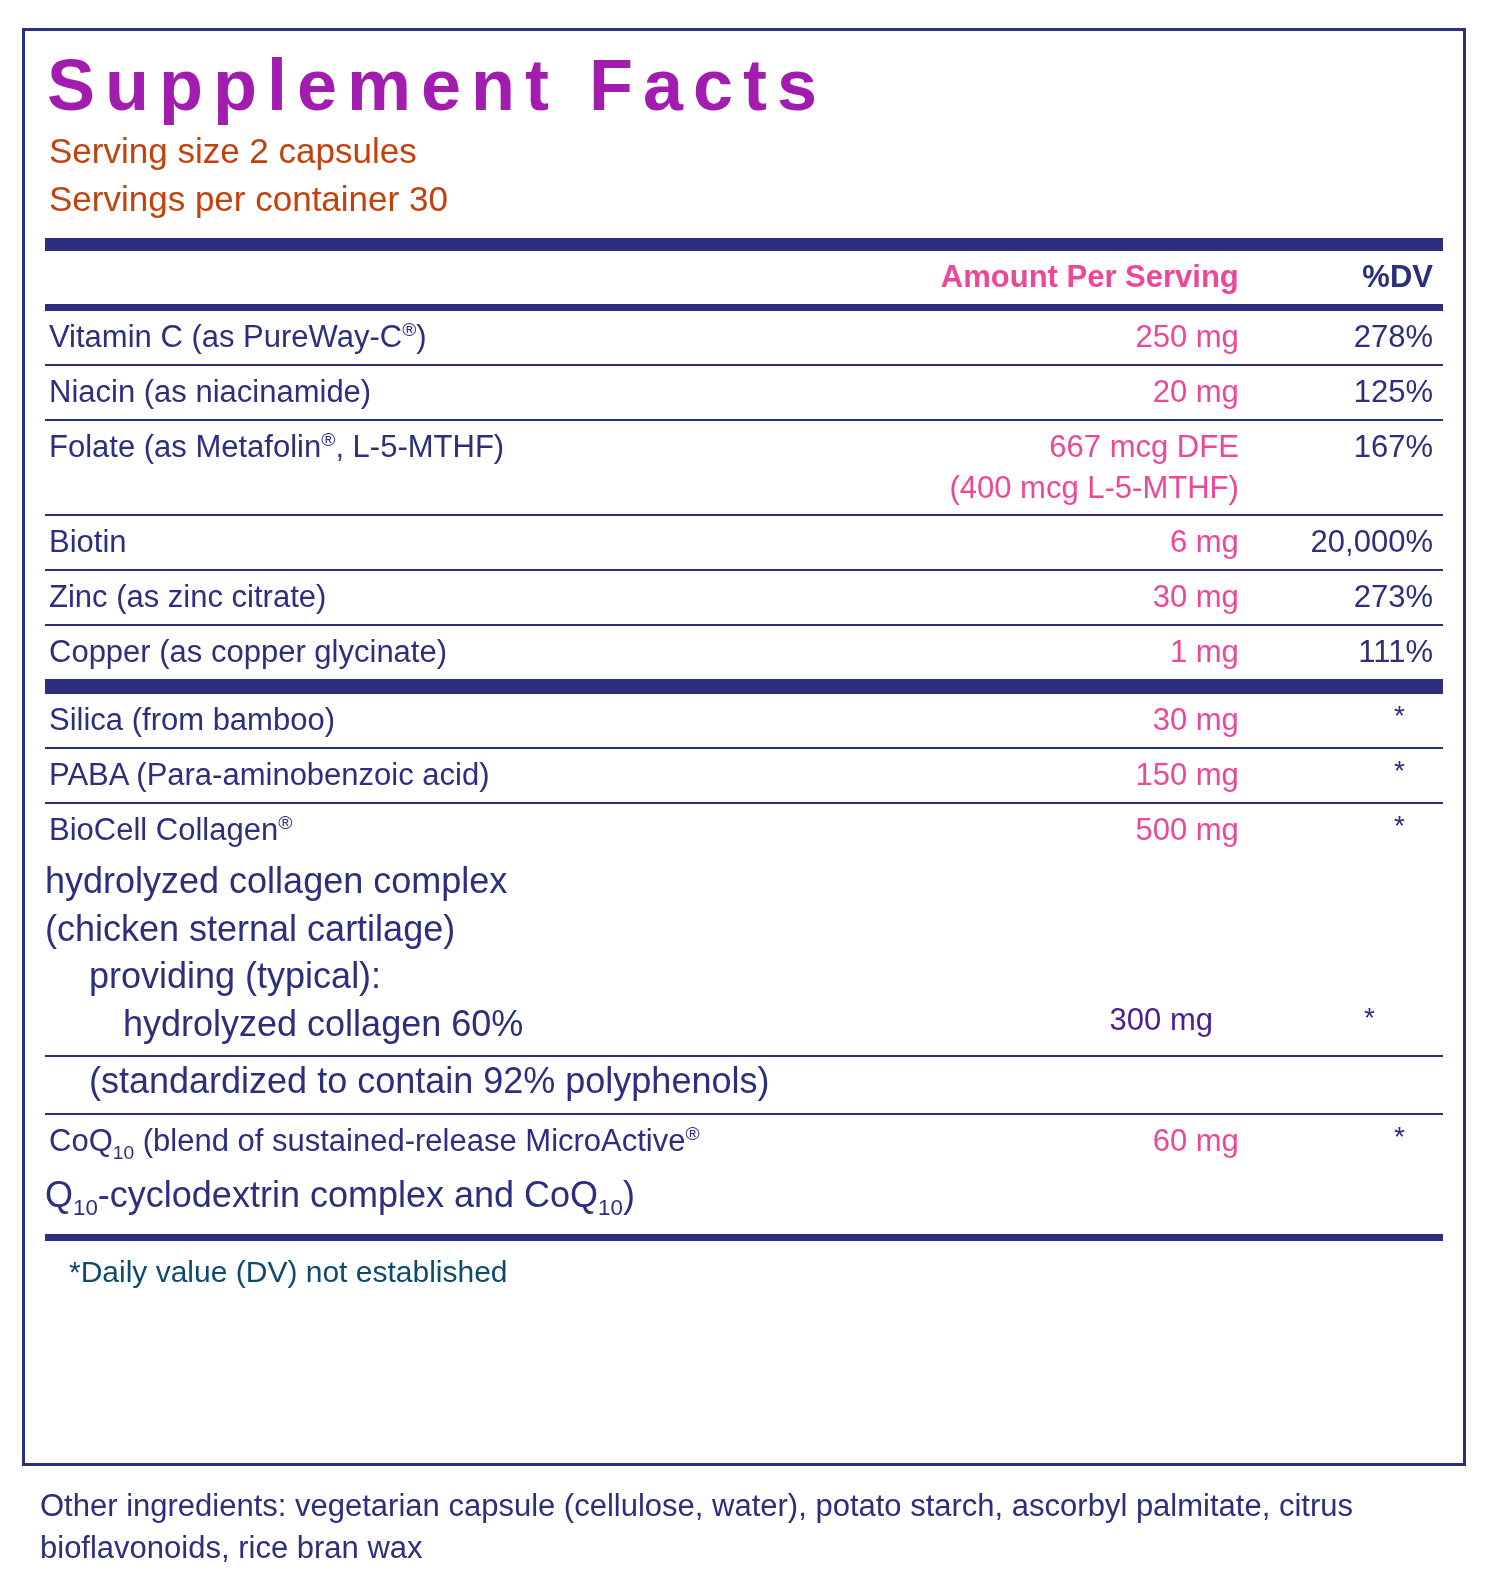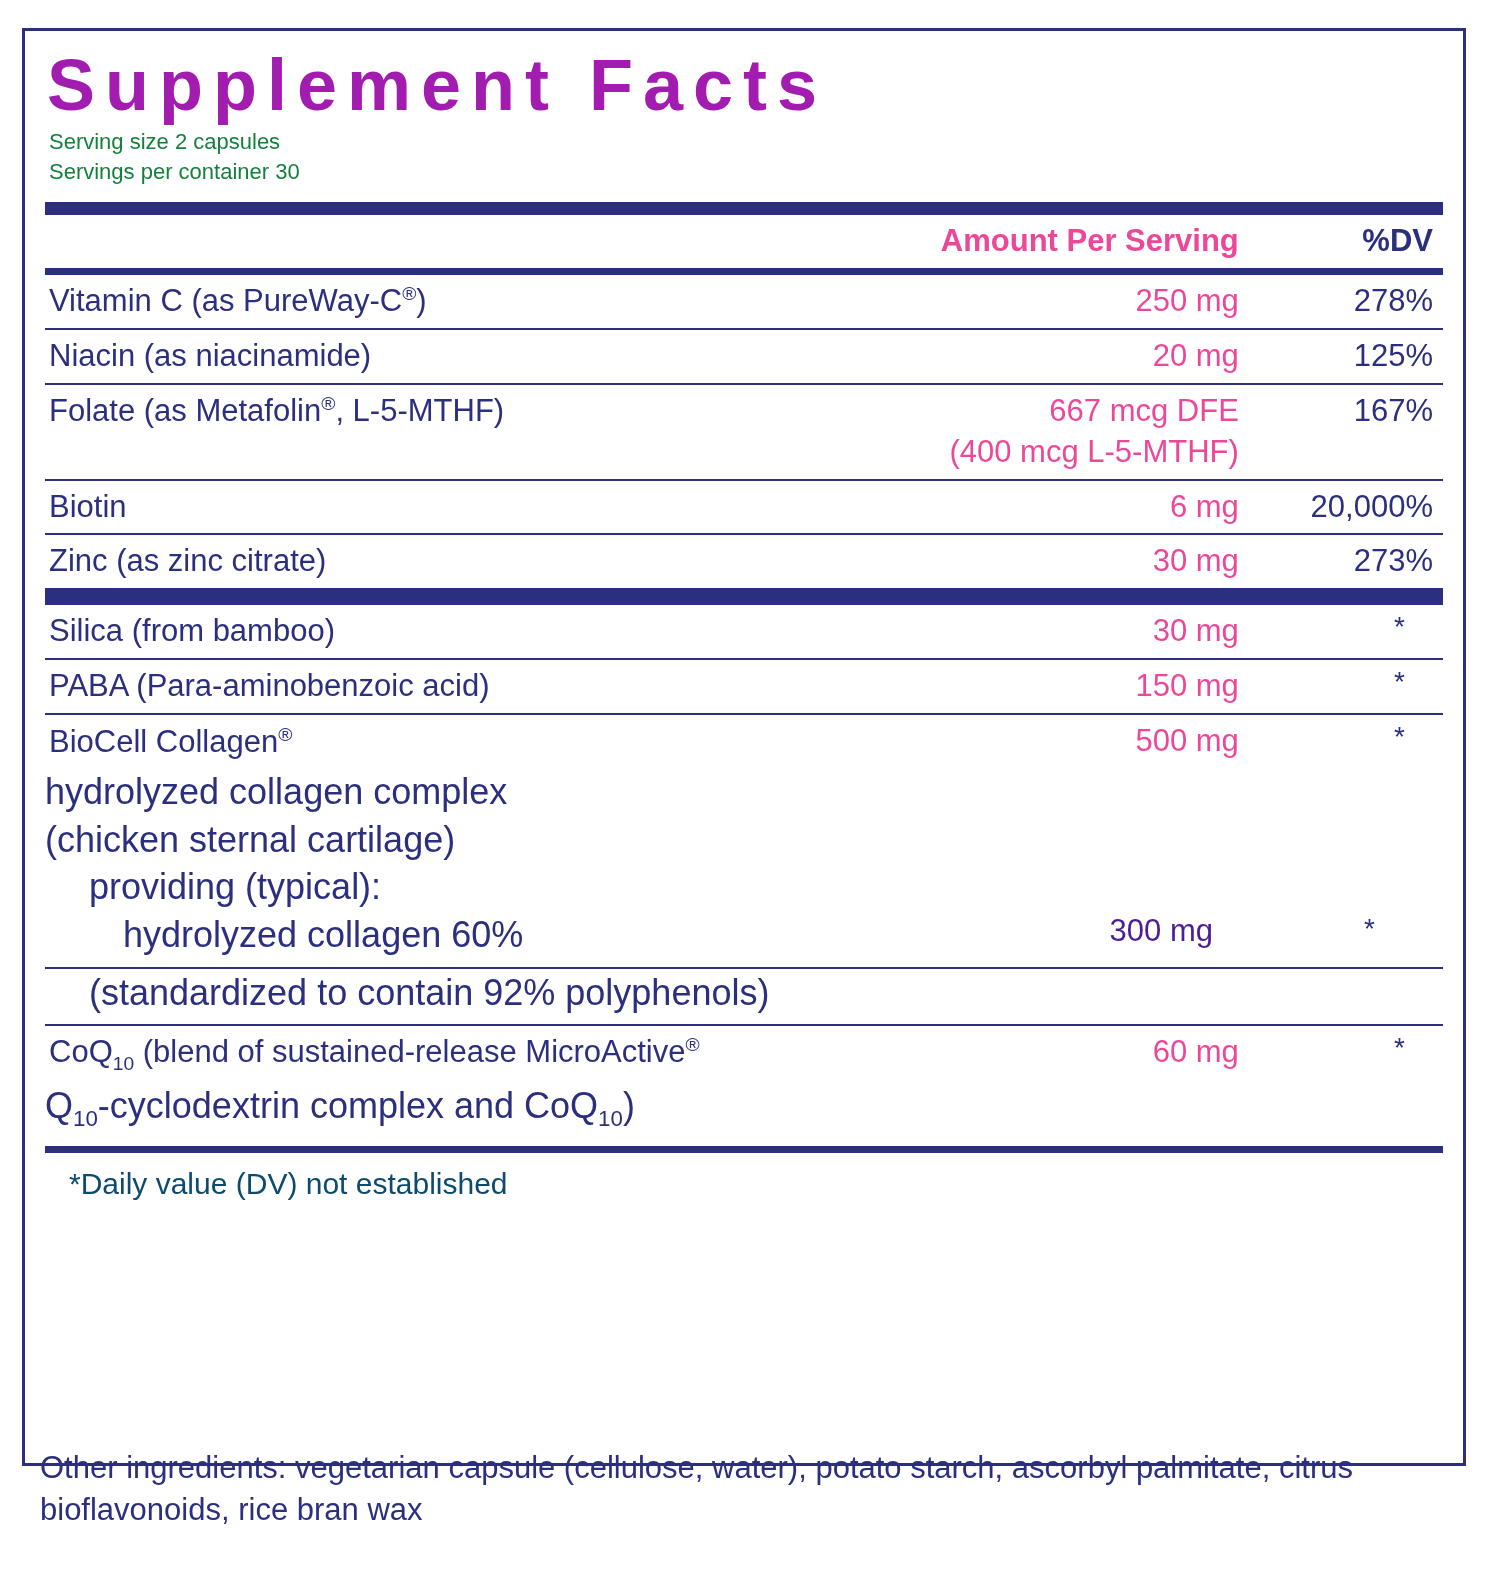--- a/index.html
+++ b/index.html
@@ -32,23 +32,23 @@
   .title {
     font-size: 72px;
     line-height: 1.0;
     letter-spacing: 10px;
     font-weight: 700;
     color: #a21caf;
     margin: 10px 0 6px 2px;
     white-space: nowrap;
   }
   .serving-line {
-    font-size: 22px;
+    font-size: 35px;
     line-height: 1.38;
-    color: #15803d;
+    color: #c2410c;
     margin-left: 4px;
     white-space: nowrap;
   }
   .rule-thick {
     height: 13px;
     background: #2b2f7e;
     margin: 14px 0 0 0;
   }
   .rule-thick-2 {
     height: 13px;
@@ -134,21 +134,21 @@
   sub.sb  { font-size: 0.62em; vertical-align: sub; }
   em.ital { font-style: italic; }
   .footnote {
     font-size: 30px;
     color: #0c4a6e;
     padding: 14px 0 0 24px;
   }
   .other {
     position: absolute;
     left: 40px;
-    top: 1447px;
+    top: 1485px;
     width: 1420px;
     font-size: 31px;
     line-height: 1.35;
     color: #2b2f7e;
   }
   .rowgrid {
     display: grid;
     grid-template-columns: 780px 398px 190px;
   }
   .rowgrid .c2 { text-align: right; padding-right: 10px; }
@@ -245,20 +245,25 @@
         <td class="amt">30 mg</td>
         <td class="dv">273%</td>
       </tr>
       <tr>
             <td colspan="3">
               <div class="rule-thin"></div>
             </td>
           </tr>
 
       <tr>
+        <td class="nm">Copper (as copper glycinate)</td>
+        <td class="amt">1 mg</td>
+        <td class="dv">111%</td>
+      </tr>
+      <tr>
             <td colspan="3">
               <div class="rule-thin"></div>
             </td>
           </tr>
 
     </tbody>
       </table>
 
     <div class="rule-thick-2"></div>
 

